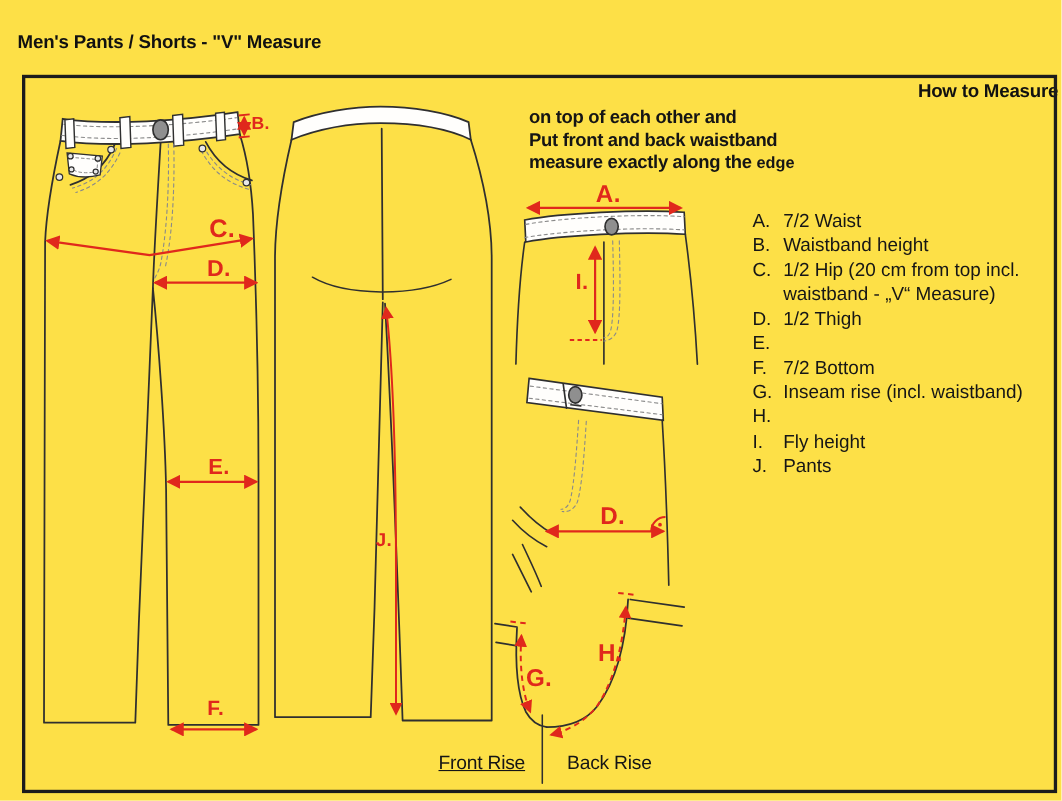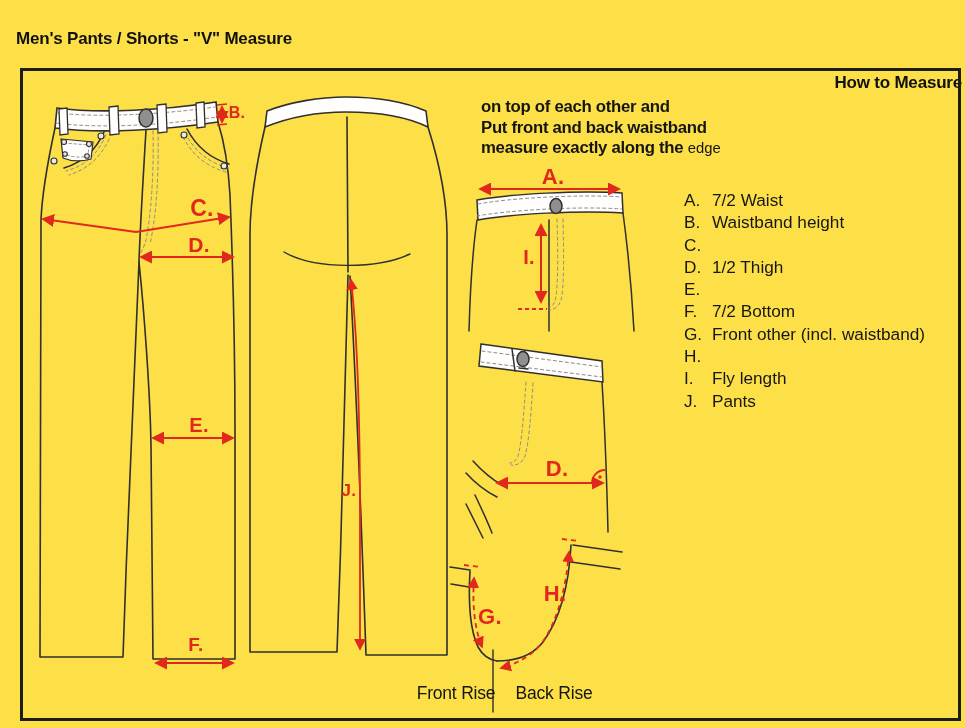--- a/index.html
+++ b/index.html
@@ -6,21 +6,21 @@
   #stage{position:relative;width:965px;height:728px;background:#fde047;overflow:hidden;
          font-family:"Liberation Sans","DejaVu Sans",sans-serif;color:#1a1a1a;}
   .abs{position:absolute;}
   .hdr{font-size:17px;font-weight:bold;letter-spacing:-0.2px;color:#111;}
   #main-box{left:20px;top:68px;width:941px;height:653px;border:3px solid #1c1c1c;box-sizing:border-box;background:transparent;}
   svg{position:absolute;left:0;top:0;}
   .mlabel{position:absolute;font-weight:bold;color:#e0281c;transform:translate(-50%,-50%);
           letter-spacing:0.3px;white-space:nowrap;}
   .instr{left:481px;top:97px;width:250px;font-size:16.8px;font-weight:600;line-height:20.5px;
          letter-spacing:-0.3px;color:#151515;}
-  .instr .suffix{font-size:14.8px;font-weight:400;letter-spacing:0;margin-top:28px;}
+  .instr .suffix{font-size:14.8px;font-weight:700;letter-spacing:0;margin-top:28px;}
   .riselbl{font-size:17.5px;color:#151515;transform:translate(-50%,0);white-space:nowrap;letter-spacing:-0.2px;}
   #legend{left:684px;top:189px;font-size:17.2px;line-height:22.3px;color:#161616;}
   .lrow{display:flex;}
   .lletter{width:28px;flex:0 0 28px;}
   .ltext{white-space:pre-line;}
 </style>
 </head>
 <body>
 
 <div id="stage">
@@ -144,56 +144,58 @@
   <div class="mlabel" style="left:202px;top:208px;font-size:23px;">C.</div>
   <div class="mlabel" style="left:199px;top:245px;font-size:21px;">D.</div>
   <div class="mlabel" style="left:199px;top:425px;font-size:20px;">E.</div>
   <div class="mlabel" style="left:196px;top:645px;font-size:19px;">F.</div>
   <div class="mlabel" style="left:349px;top:491px;font-size:17px;">J.</div>
   <div class="mlabel" style="left:529px;top:257px;font-size:20px;">I.</div>
   <div class="mlabel" style="left:557px;top:469px;font-size:22px;">D.</div>
   <div class="mlabel" style="left:490px;top:617px;font-size:22px;">G.</div>
   <div class="mlabel" style="left:555px;top:594px;font-size:22px;">H.</div>
 
-  <div class="abs riselbl" style="left:456px;top:683px;">Front Rise</div>
+  <div class="abs riselbl" style="left:438px;top:683px;text-decoration:underline;">Front Rise</div>
   <div class="abs riselbl" style="left:554px;top:683px;">Back Rise</div>
 
   <div class="abs" id="legend">
     <div class="lrow">
         <span class="lletter">A.</span>
         <span class="ltext">7/2 Waist</span>
       </div>
     <div class="lrow">
         <span class="lletter">B.</span>
         <span class="ltext">Waistband height</span>
       </div>
     <div class="lrow">
         <span class="lletter">C.</span>
+        <span class="ltext">1/2 Hip (20 cm from top incl.
+waistband - „V“ Measure)</span>
       </div>
     <div class="lrow">
         <span class="lletter">D.</span>
         <span class="ltext">1/2 Thigh</span>
       </div>
     <div class="lrow">
         <span class="lletter">E.</span>
       </div>
     <div class="lrow">
         <span class="lletter">F.</span>
         <span class="ltext">7/2 Bottom</span>
       </div>
     <div class="lrow">
         <span class="lletter">G.</span>
-        <span class="ltext">Front other (incl. waistband)</span>
+        <span class="ltext">Inseam rise (incl. waistband)</span>
       </div>
     <div class="lrow">
         <span class="lletter">H.</span>
       </div>
     <div class="lrow">
         <span class="lletter">I.</span>
-        <span class="ltext">Fly length</span>
+        <span class="ltext">Fly height</span>
       </div>
     <div class="lrow">
         <span class="lletter">J.</span>
         <span class="ltext">Pants</span>
       </div>
   </div>
 
 </div>
 
 </body></html>

